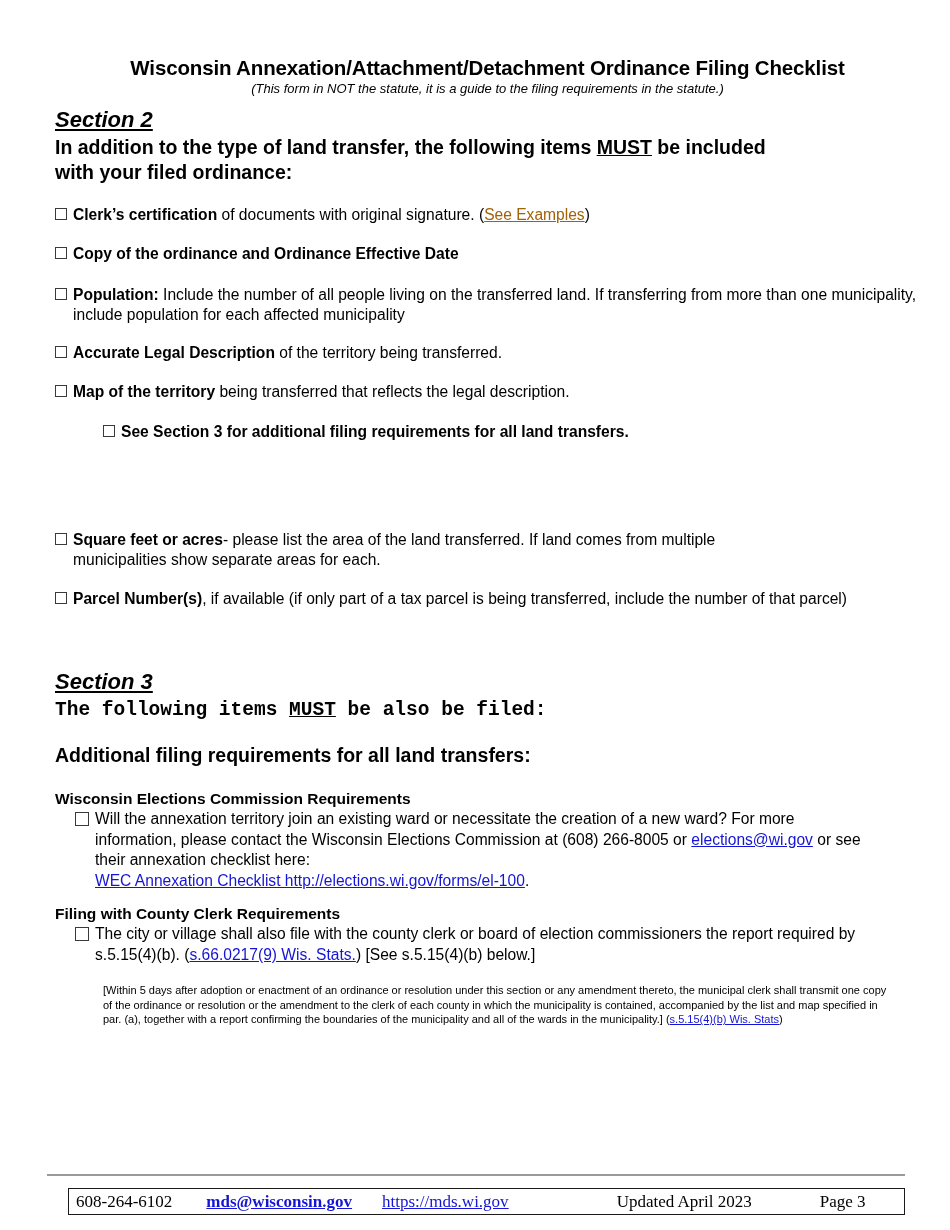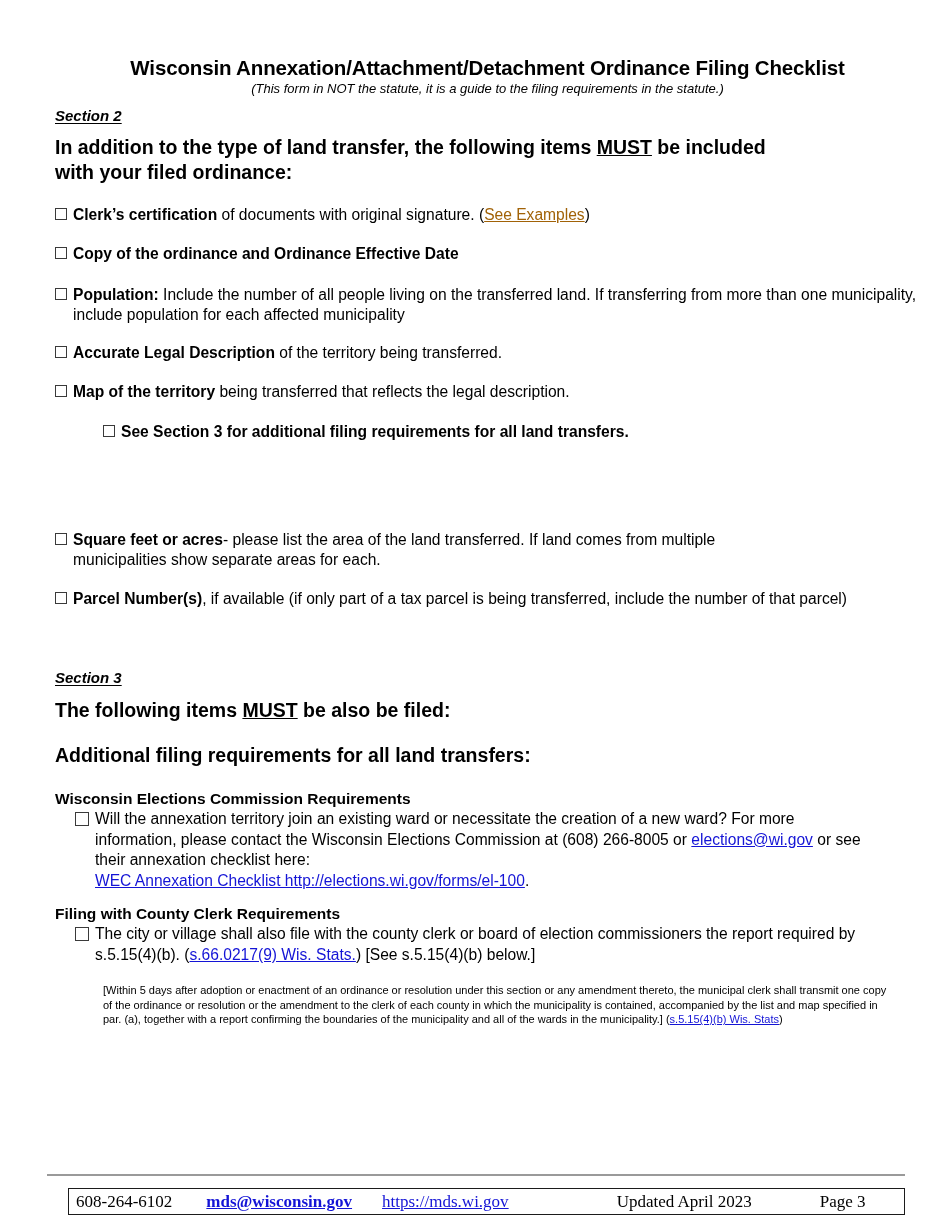--- a/index.html
+++ b/index.html
@@ -42,21 +42,21 @@
     text-align: center;
     font-size: 13px;
     font-style: italic;
     line-height: 1.15;
   }
 
   
   .section-label {
     position: absolute;
     left: 55px;
-    font-size: 15px;
+    font-size: 22px;
     font-weight: bold;
     font-style: italic;
     text-decoration: underline;
     text-underline-offset: 2px;
     line-height: 1.12;
   }
   .heading-bold {
     position: absolute;
     left: 55px;
     font-size: 19.5px;
@@ -205,21 +205,21 @@
     <span class="cl-text"><b class="lbl">Square feet or acres</b><span>- please list the area of the land transferred.  If land comes from multiple municipalities show separate areas for each.</span></span>
   </div>
 
   <div class="cl-row cl-flex" style="left:55px; top:589px; width:862px;">
     <span class="cbox"></span>
     <span class="cl-text"><b class="lbl">Parcel Number(s)</b><span>, if available (if only part of a tax parcel is being transferred, include the number of that parcel)</span></span>
   </div>
 
   <div class="section-label" style="top:670px;">Section 3</div>
 
-  <div class="heading-bold" style="top:698px; width:865px;">
+  <div class="heading-bold" style="top:698px; width:865px;font-family:Liberation Mono, monospace;">
     <span>The following items </span><u>MUST</u><span> be also be filed:</span>
   </div>
 
   <div class="heading-bold" style="top:743px; width:865px;">Additional filing requirements for all land transfers:</div>
 
   <div class="subhead" style="top:789px;">Wisconsin Elections Commission Requirements</div>
 
   <div class="cl-row cl-flex" style="left:75px; top:809px; width:790px;">
     <span class="cbox lg"></span>
     <span class="cl-text" style="line-height:1.33;"><span>Will the annexation territory join an existing ward or necessitate the creation of a new ward?  For more information, please contact the Wisconsin Elections Commission at (608) 266-8005 or </span><a class="lnk blue">elections@wi.gov</a><span> or see their annexation checklist here:</span><br><a class="lnk blue">WEC Annexation Checklist  http://elections.wi.gov/forms/el-100</a><span>.</span></span>

